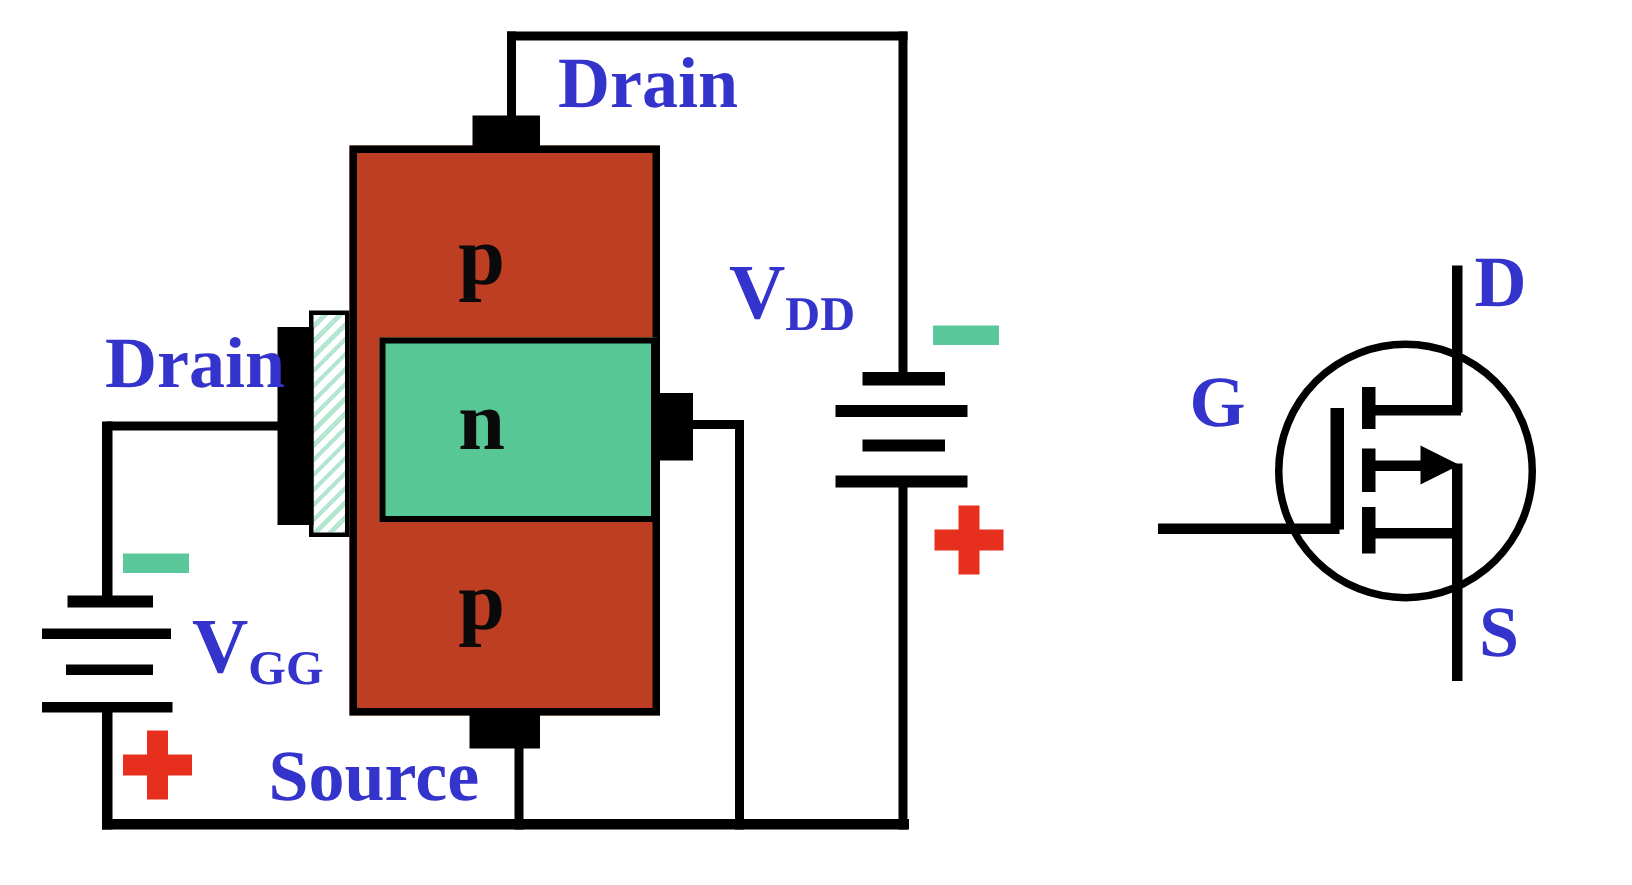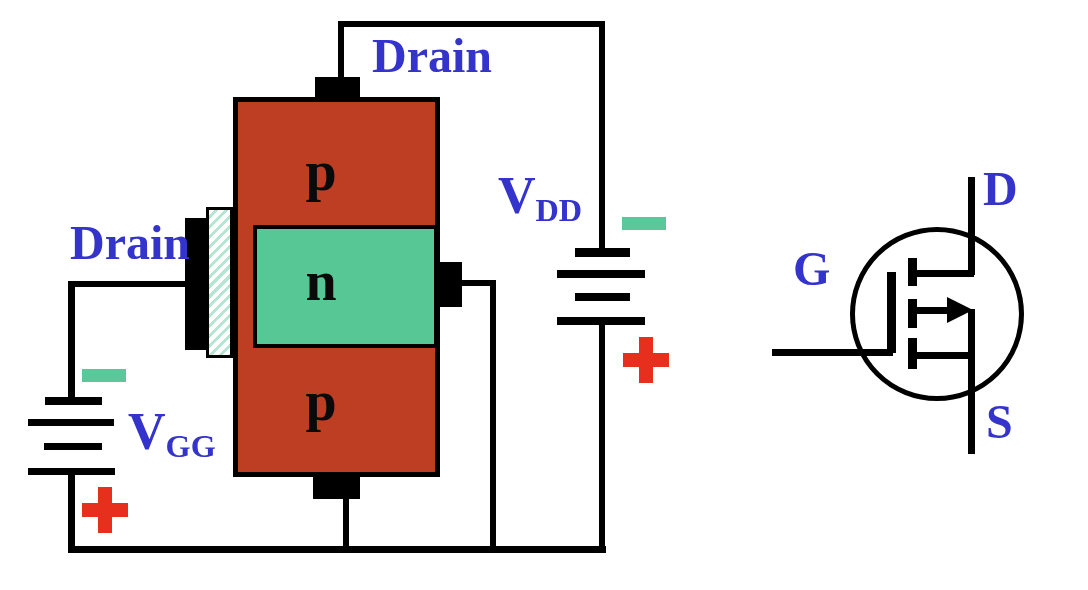--- a/index.html
+++ b/index.html
@@ -78,24 +78,25 @@
 
   <div class="plate" style="left:575px;top:248px;width:55px;height:9px;"></div>
   <div class="plate" style="left:557px;top:270px;width:88px;height:8px;"></div>
   <div class="plate" style="left:575px;top:293px;width:55px;height:8px;"></div>
   <div class="plate" style="left:557px;top:317px;width:88px;height:8px;"></div>
   <div class="sign-minus" style="left:622px;top:217px;"></div>
   <div class="sign-plus" style="left:623px;top:337px;"></div>
 
   <div class="lbl blue" style="left:372px;top:32px;font-size:48px;">Drain</div>
   <div class="lbl blue" style="left:70px;top:219px;font-size:48px;">Drain</div>
+  <div class="lbl blue" style="left:179px;top:494px;font-size:48px;">Source</div>
 
   <div class="lbl blue vlabel" style="left:128px;top:406px;"><span>V</span><sub>GG</sub></div>
 
-  <div class="lbl blue vlabel" style="left:498px;top:170px;"><span>V</span><sub>DD</sub></div>
+  <div class="lbl blue vlabel" style="left:486px;top:170px;"><span>V</span><sub>DD</sub></div>
 
   <div class="region-lbl" style="left:295px;top:143px;">p</div>
   <div class="region-lbl" style="left:295px;top:253px;">n</div>
   <div class="region-lbl" style="left:295px;top:373px;">p</div>
 
   <div id="sym-circle"></div>
 
   <div class="wire" style="left:772px;top:349px;width:121px;height:7px;"></div>
   <div class="wire" style="left:887px;top:272px;width:9px;height:81px;"></div>
 

